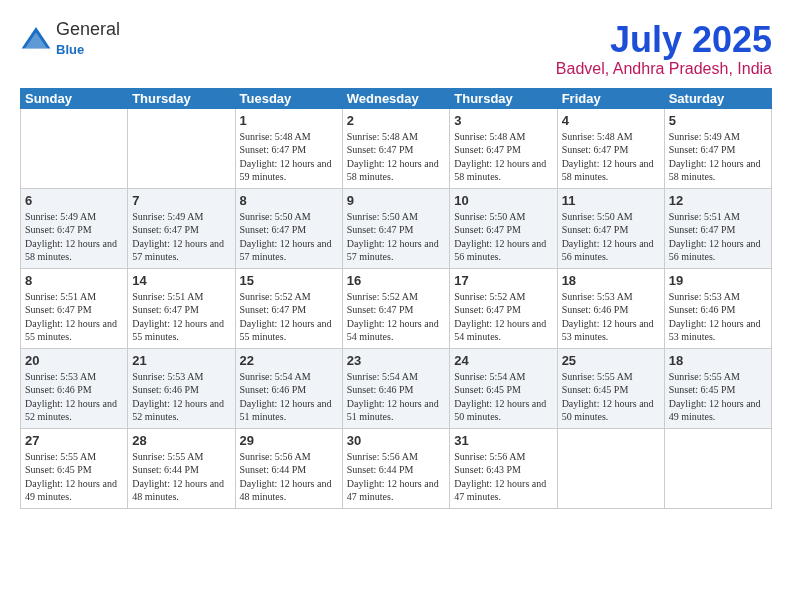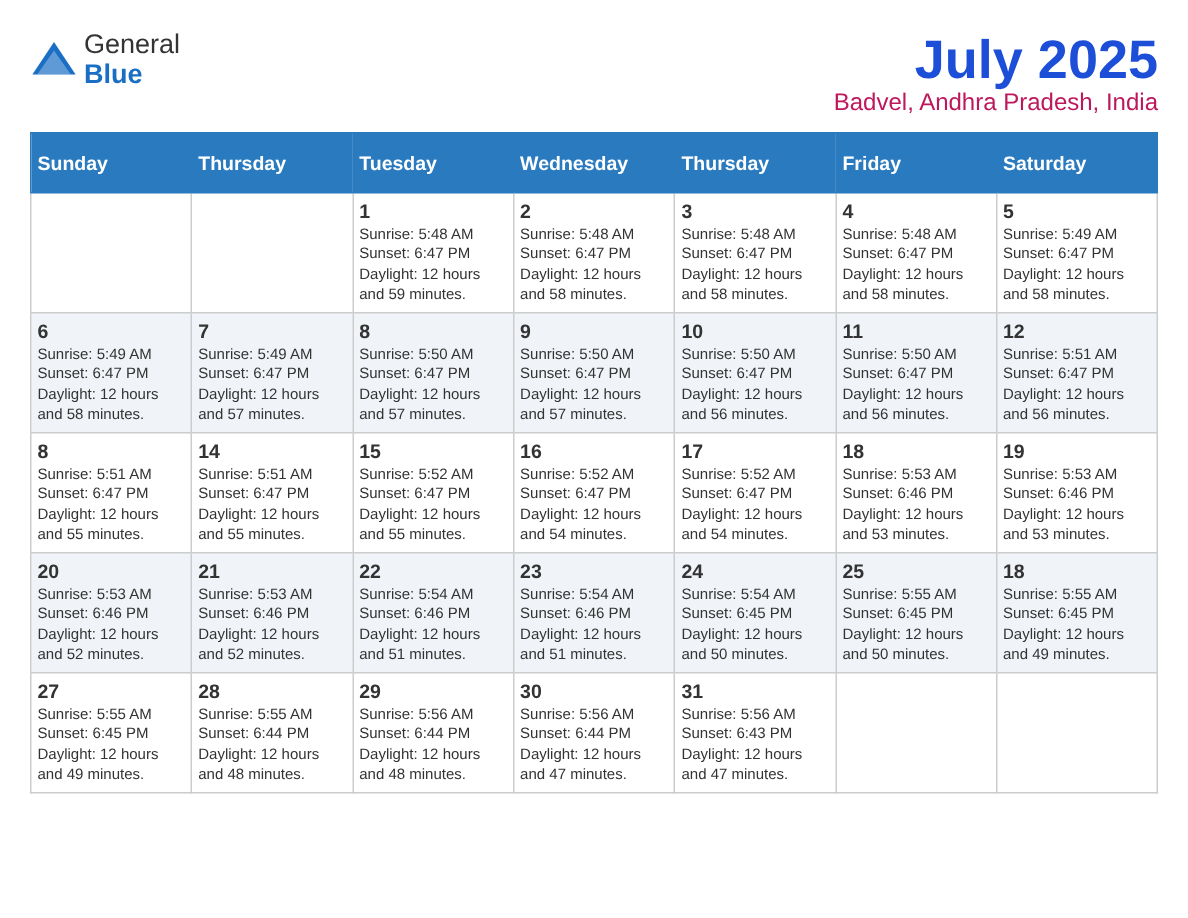--- a/index.html
+++ b/index.html
@@ -21,21 +21,21 @@
       align-items: center;
       gap: 4px;
     }
     .logo-text-general {
       font-size: 18px;
       font-weight: normal;
       color: #333;
       line-height: 1.1;
     }
     .logo-text-blue {
-      font-size: 18px;
+      font-size: 13px;
       font-weight: bold;
       color: #1a6fc4;
       line-height: 1.1;
     }
     .logo-icon {
       width: 32px;
       height: 32px;
     }
     .title-block {
       text-align: right;
@@ -51,21 +51,21 @@
       color: #be185d;
     }
     table {
       width: 100%;
       border-collapse: collapse;
       font-size: 11px;
     }
     thead tr th {
       background-color: #2a7abf;
       color: #fff;
-      padding: 12px 4px;
+      padding: 2px 4px;
       text-align: left;
       font-size: 13px;
       font-weight: bold;
       border: 1px solid #2a7abf;
     }
     tbody tr td {
       border: 1px solid #ccc;
       vertical-align: top;
       padding: 4px;
       height: 80px;
@@ -81,20 +81,21 @@
     .day-num {
       font-size: 13px;
       font-weight: bold;
       display: block;
       margin-bottom: 2px;
     }
     .day-info {
       font-size: 10px;
       color: #333;
       line-height: 1.35;
+      font-family: Liberation Serif, serif;
     }
     .empty-cell {
       background-color: inherit;
     }
   </style>
 </head>
 <body>
 
 <div class="header">
   <div class="logo">

